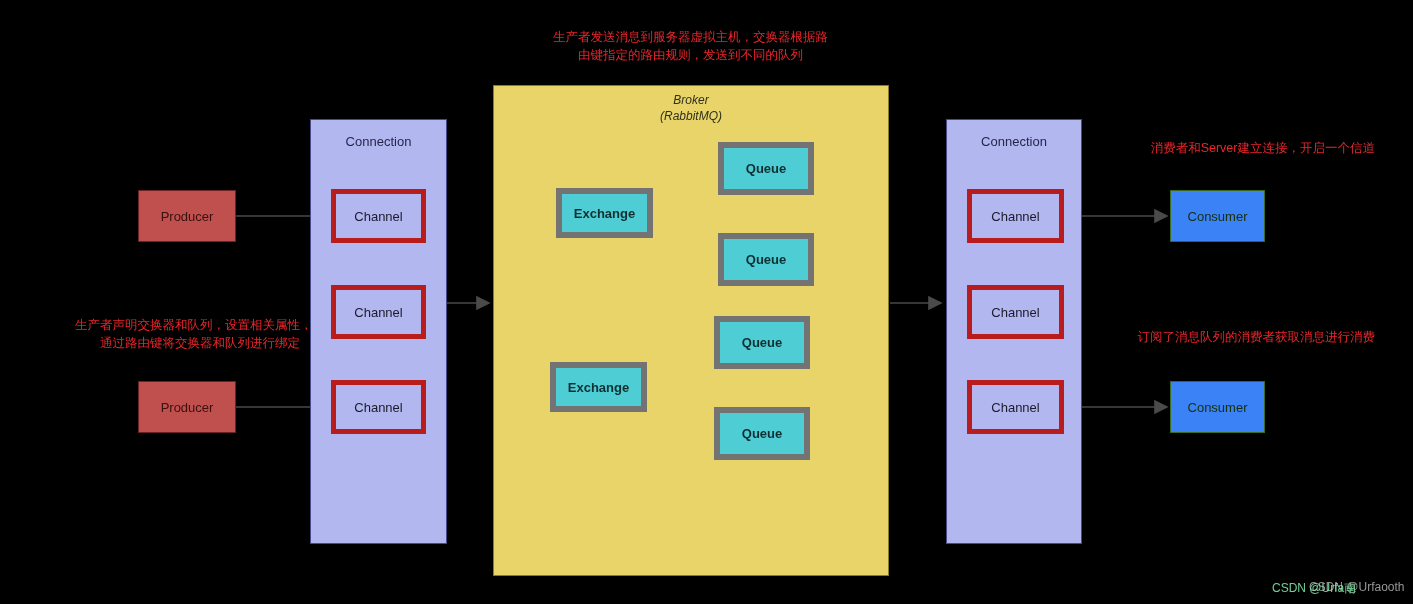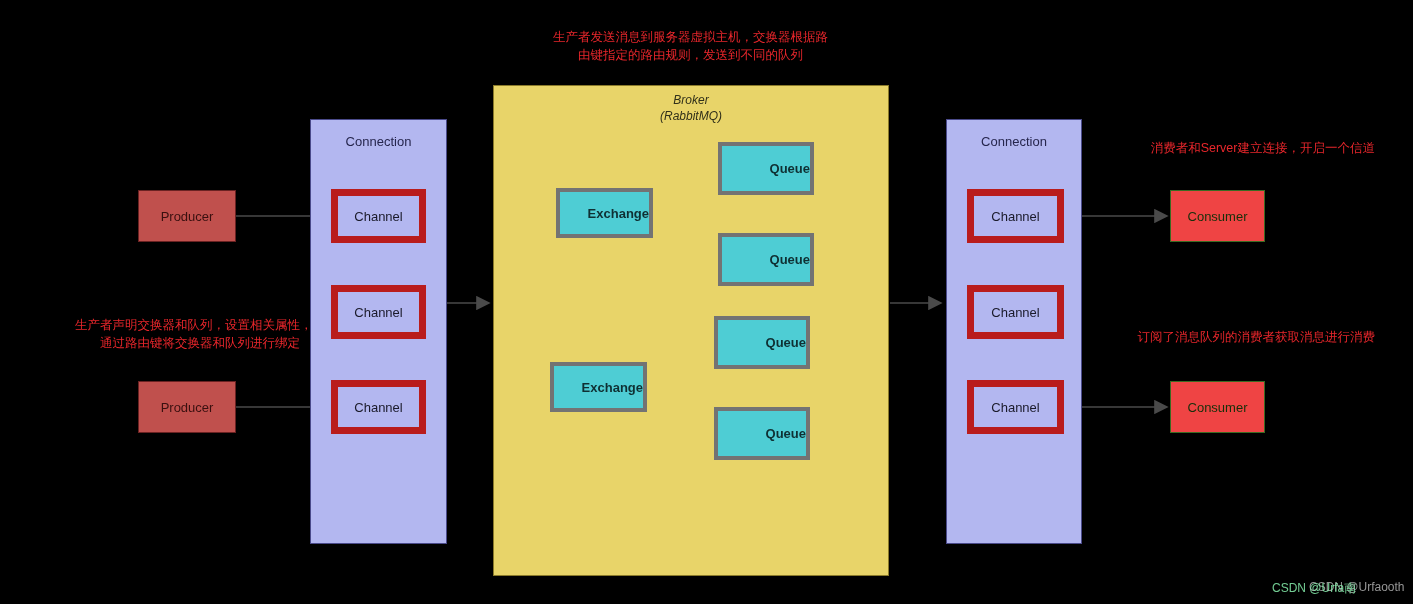--- a/index.html
+++ b/index.html
@@ -38,44 +38,43 @@
     border: 1px solid #8a7a2a;
     background: #e8d469;
     align-items: flex-start;
     justify-content: center;
     padding-top: 6px;
     font-size: 12px;
     color: #30301a;
     line-height: 1.35;
   }
   .channel {
-    border: 7px solid #b91c1c;
+    border: 5px solid #b91c1c;
     background: #b3b7f0;
     color: #1a1a2a;
     font-size: 13px;
   }
   .producer {
     border: 1px solid #6a2222;
     background: #c0504d;
     color: #3a1010;
     font-size: 13px;
   }
   .consumer {
     border: 1px solid #3a6a22;
-    background: #ef4444;
+    background: #3b82f6;
     color: #15300a;
     font-size: 13px;
   }
   .exchange, .queue {
-    border: 4px solid #737373;
+    border: 6px solid #737373;
     background: #4ecdd4;
     color: #0f3033;
     font-size: 13px;
     font-weight: bold;
-    justify-content: flex-end;
   }
   .note {
     position: absolute;
     color: #e8262b;
     font-size: 12.5px;
     line-height: 1.45;
     text-align: center;
     white-space: pre-line;
   }
   .note.right {

